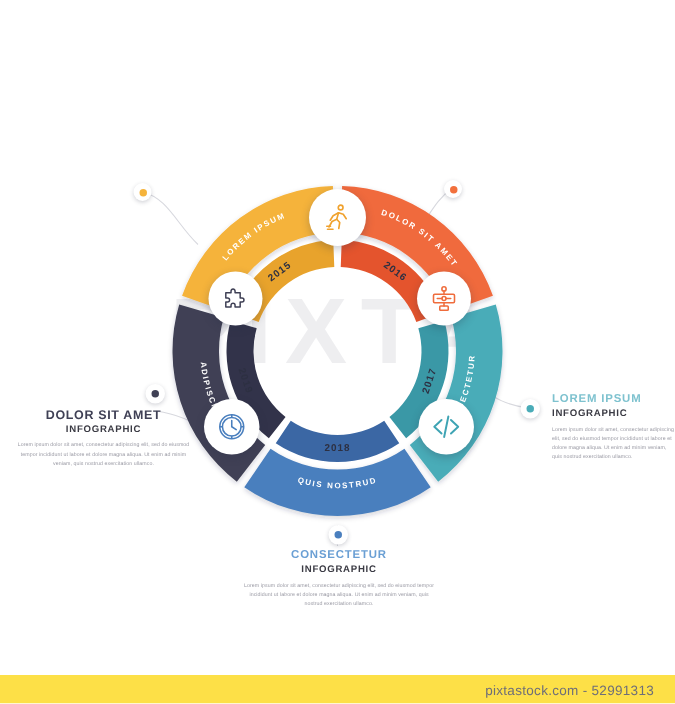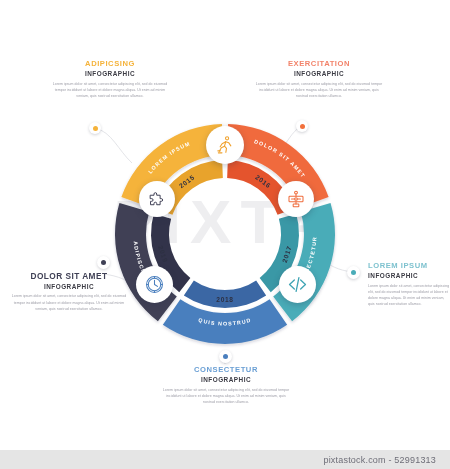--- a/index.html
+++ b/index.html
@@ -69,21 +69,21 @@
 
   
   #brand{position:absolute;right:16px;top:404px;text-align:center;width:116px;}
   #brand .b-main{font-size:15.5px;font-weight:bold;letter-spacing:.4px;color:#33333c;line-height:1;}
   #brand .b-sub{font-size:8px;font-weight:bold;letter-spacing:1.1px;color:#52525c;margin-top:1px;}
   #brand .swatches{margin-top:5px;display:flex;gap:4px;justify-content:center;}
   #brand .swatches i{width:7px;height:7px;display:block;}
 
   #footbar{
     position:absolute;left:0;bottom:0;width:450px;height:19px;
-    background:#e5e5e5;display:flex;align-items:center;justify-content:flex-end;
+    background:#fde047;display:flex;align-items:center;justify-content:flex-end;
     padding-right:14px;box-sizing:border-box;
   }
   #footbar span{font-size:9px;color:#6e6e78;letter-spacing:.2px;}
 
   .leader{position:absolute;stroke:#d7d8de;stroke-width:.7;fill:none;}
 </style>
 </head>
 <body>
 
 <div id="stage">
@@ -91,34 +91,24 @@
   <div id="wm">PIXTA</div>
 
   <svg class="leader" style="left:0;top:0;width:450px;height:469px;">
     <path d="M95,128 C112,132 118,150 132,163"></path>
     <path d="M301,126 C292,132 287,142 280,152"></path>
     <path d="M352,272 C338,270 330,266 320,258"></path>
     <path d="M225,350 C225,358 225,360 225,364"></path>
     <path d="M104,274 C118,276 128,280 138,288"></path>
   </svg>
 
-  <div class="callout ta-c" style="left:48px;top:60px;width:124px;">
-    <div class="c-title" style="color:#f5b33b">ADIPICSING</div>
-    <div class="c-sub">INFOGRAPHIC</div>
-    <div class="c-body">Lorem ipsum dolor sit amet, consectetur adipiscing elit, sed do eiusmod tempor incididunt ut labore et dolore magna aliqua. Ut enim ad minim veniam, quis nostrud exercitation ullamco.</div>
-  </div>
   <div class="dot" style="left:89px;top:122px;width:12px;height:12px;">
     <i style="width:5px;height:5px;background:#f5b33b;"></i>
   </div>
 
-  <div class="callout ta-c" style="left:255px;top:60px;width:128px;">
-    <div class="c-title" style="color:#f2836a">EXERCITATION</div>
-    <div class="c-sub">INFOGRAPHIC</div>
-    <div class="c-body">Lorem ipsum dolor sit amet, consectetur adipiscing elit, sed do eiusmod tempor incididunt ut labore et dolore magna aliqua. Ut enim ad minim veniam, quis nostrud exercitation ullamco.</div>
-  </div>
   <div class="dot" style="left:296px;top:120px;width:12px;height:12px;">
     <i style="width:5px;height:5px;background:#f2703c;"></i>
   </div>
 
   <div class="callout ta-l" style="left:368px;top:262px;width:82px;">
     <div class="c-title" style="color:#7ec2cf">LOREM IPSUM</div>
     <div class="c-sub">INFOGRAPHIC</div>
     <div class="c-body">Lorem ipsum dolor sit amet, consectetur adipiscing elit, sed do eiusmod tempor incididunt ut labore et dolore magna aliqua. Ut enim ad minim veniam, quis nostrud exercitation ullamco.</div>
   </div>
   <div class="dot" style="left:347px;top:266px;width:13px;height:13px;">

